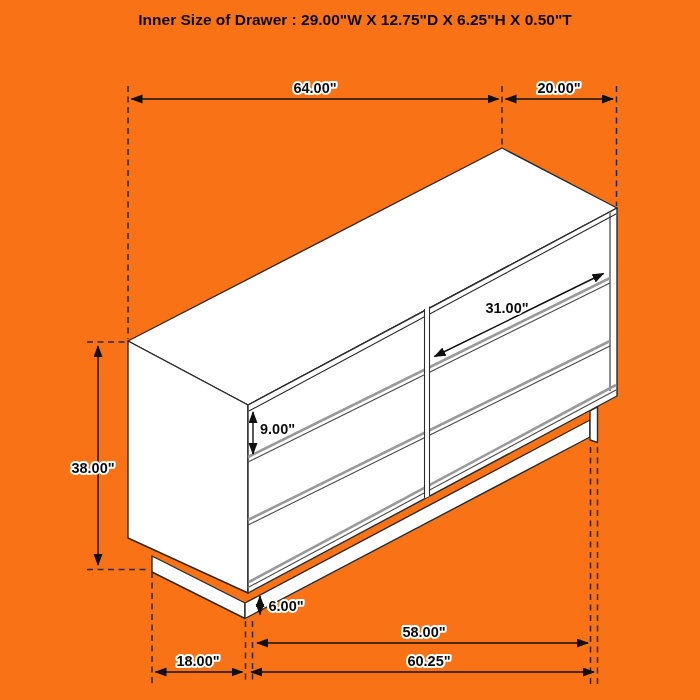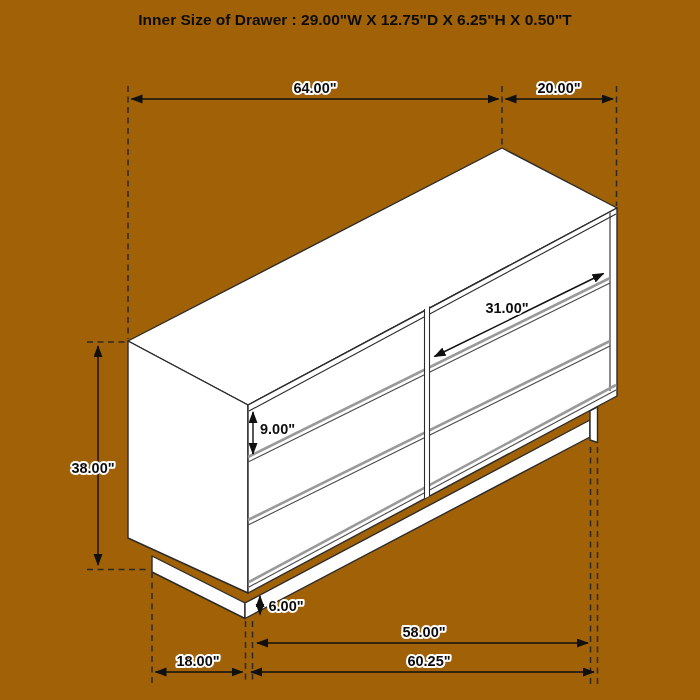--- a/index.html
+++ b/index.html
@@ -1,16 +1,16 @@
 <!DOCTYPE html>
 <html><head>
 <meta charset="utf-8">
 <style>
   html,body{margin:0;padding:0;background:#ffffff;}
-  .page{position:relative;width:700px;height:700px;background:#a16207;overflow:hidden;
+  .page{position:relative;width:700px;height:700px;background:#f97316;overflow:hidden;
         font-family:"Liberation Sans",sans-serif;}
   svg{display:block;}
   .outline{fill:#ffffff;stroke:#2b2b2b;stroke-width:1.4;stroke-linejoin:round;}
   .ln{stroke:#2b2b2b;stroke-width:1.1;fill:none;}
   .dash{stroke:#2a2a2a;stroke-width:1.5;stroke-dasharray:6 4.5;fill:none;}
   .dim{stroke:#101010;stroke-width:1.4;fill:none;}
   .rail-g{stroke:#9a9a9a;stroke-width:2.6;fill:none;}
   .rail-d{stroke:#4a4a4a;stroke-width:1.1;fill:none;}
   .lbl{font-weight:700;font-size:14.5px;fill:#0d0d0d;
        paint-order:stroke;stroke:#ffffff;stroke-width:4px;stroke-linejoin:round;}

